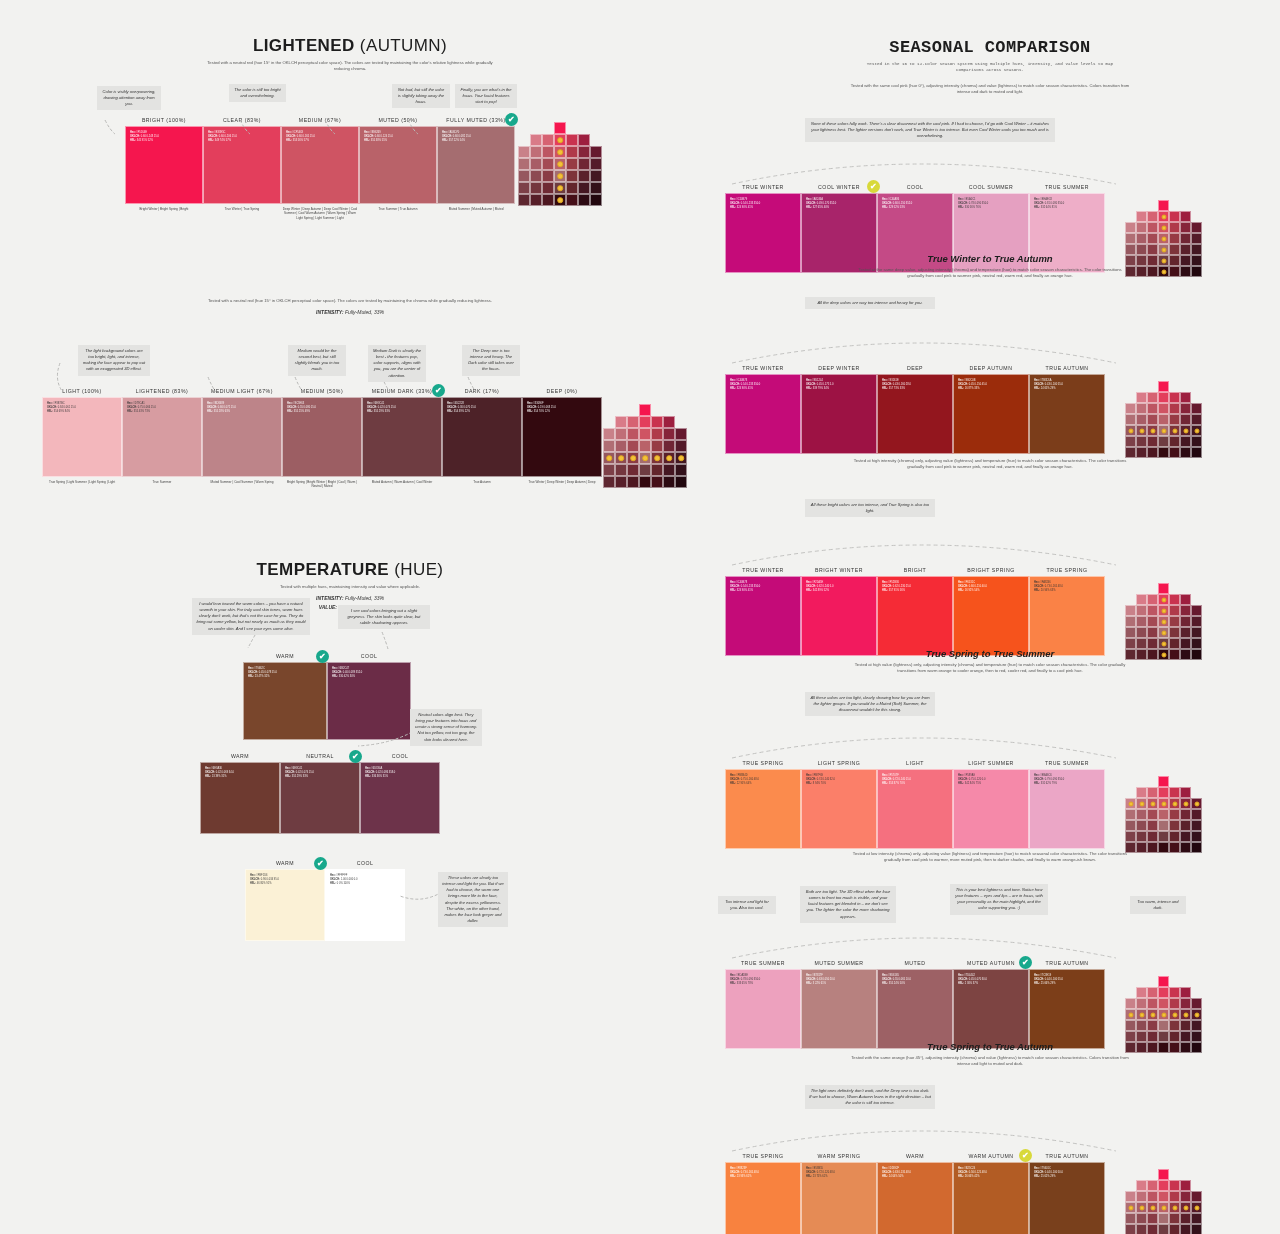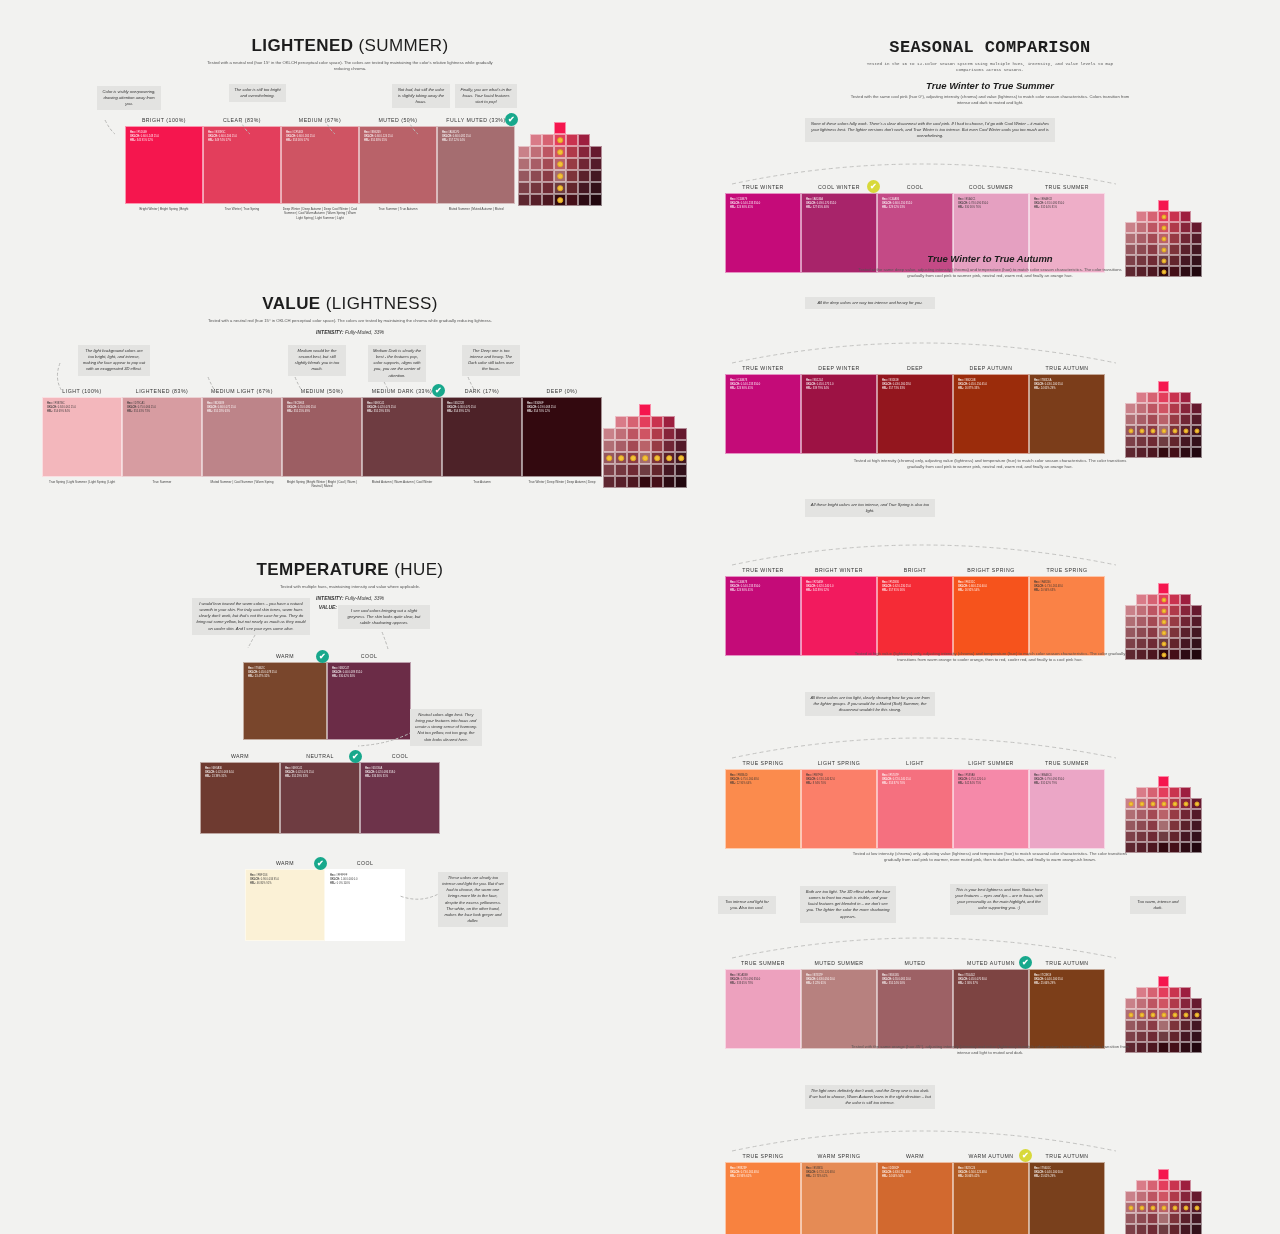--- a/index.html
+++ b/index.html
@@ -89,21 +89,21 @@
   }
 </style>
 </head>
 <body>
 
 <div class="col-left">
 
   <div style="position:absolute; left:0; top:36px; width:700px;">
     <div class="sec-title">
       <span>LIGHTENED</span>
-      <span class="light">(SUMMER)</span>
+      <span class="light">(AUTUMN)</span>
     </div>
     <div class="sec-sub">Tested with a neutral red (hue 15° in the OKLCH perceptual color space). The colors are tested by maintaining the color's relative lightness while gradually reducing chroma.</div>
   </div>
 
   <div class="bubble" style="left:97px; top:86px; width:64px;">Color is visibly overpowering, drawing attention away from you.</div>
   <div class="bubble" style="left:229px; top:84px; width:57px;">The color is still too bright and overwhelming.</div>
   <div class="bubble" style="left:392px; top:84px; width:58px;">Not bad, but still the color is slightly taking away the focus.</div>
   <div class="bubble" style="left:455px; top:84px; width:62px;">Finally, you are what's in the focus. Your facial features start to pop!</div>
 
   <svg class="arc" style="left:90px; top:96px;" width="440" height="40">
@@ -226,24 +226,20 @@
         <div class="cell" style="width: 12px; height: 12px; background: rgb(51, 9, 15); visibility: visible;">
           <span class="dot"></span>
         </div>
         <div class="cell" style="width: 12px; height: 12px; background: rgb(69, 15, 24); visibility: visible;"></div>
         <div class="cell" style="width: 12px; height: 12px; background: rgb(45, 11, 19); visibility: visible;"></div>
         <div class="cell" style="width: 12px; height: 12px; background: rgb(33, 7, 14); visibility: visible;"></div>
       </div>
     </div>
 
   <div style="position:absolute; left:0; top:294px; width:700px;">
-    <div class="sec-title">
-      <span>VALUE</span>
-      <span class="light">(LIGHTNESS)</span>
-    </div>
     <div class="sec-sub">Tested with a neutral red (hue 15° in OKLCH perceptual color space). The colors are tested by maintaining the chroma while gradually reducing lightness.</div>
     <div class="sec-meta">
       <b>INTENSITY:</b>
       <span>Fully-Muted, 33%</span>
     </div>
   </div>
 
   <div class="bubble" style="left:78px; top:345px; width:72px;">The light background colors are too bright, light, and intense, making the face appear to pop out with an exaggerated 3D effect.</div>
   <div class="bubble" style="left:288px; top:345px; width:58px;">Medium would be the second best, but still slightly blends you in too much.</div>
   <div class="bubble" style="left:368px; top:345px; width:58px;">Medium Dark is clearly the best - the features pop, color supports, aligns with you, you are the center of attention.</div>
@@ -475,21 +471,20 @@
     </div>
 </div>
 
 <div class="col-right">
   <div style="position:absolute; left:0; top:38px; width:580px;font-family:Liberation Mono, monospace;">
     <div class="sec-title">SEASONAL COMPARISON</div>
     <div class="sec-sub" style="width:250px;">Tested in the 16 to 12-color season system using multiple hues, intensity, and value levels to map comparisons across seasons.</div>
   </div>
   <div id="seasonal-rows">
       <div style="position: absolute; left: 0px; top: 80px; width: 580px;">
-        <div class="row-title">True Winter to True Summer</div>
         <div class="row-sub">Tested with the same cool pink (hue 0°), adjusting intensity (chroma) and value (lightness) to match color season characteristics. Colors transition from intense and dark to muted and light.</div>
         <div class="bubble" style="left: 105px; top: 38px; width: 250px;">None of these colors fully work. There's a clear disconnect with the cool pink. If I had to choose, I'd go with Cool Winter – it matches your lightness best. The lighter versions don't work, and True Winter is too intense. But even Cool Winter cools you too much and is overwhelming.</div>
         <svg class="arc" width="420" height="36" style="left: 20px; top: 70px;">
           <path d="M 12 34 Q 200 -6 396 34" stroke="#c3c3c1" stroke-width="1" fill="none" stroke-dasharray="4,3"></path>
         </svg>
         <div class="strip" id="seasonal-strip-0" style="position: absolute; left: 25px; top: 104px;">
           <div class="sw-wrap">
             <div class="sw-head" style="width: 76px;">TRUE WINTER</div>
             <div class="sw" style="width: 76px; height: 80px; background: rgb(197, 11, 121);">
               <div class="sw-meta"><b>Hex:</b> #C50B79<br><b>OKLCH:</b> 0.54 0.233 350.0<br><b>HSL:</b> 324 90% 41%</div>
@@ -827,20 +822,21 @@
             <div class="cell" style="width: 11px; height: 11px; background: rgb(51, 9, 15); visibility: visible;">
               <span class="dot"></span>
             </div>
             <div class="cell" style="width: 11px; height: 11px; background: rgb(69, 15, 24); visibility: visible;"></div>
             <div class="cell" style="width: 11px; height: 11px; background: rgb(45, 11, 19); visibility: visible;"></div>
             <div class="cell" style="width: 11px; height: 11px; background: rgb(33, 7, 14); visibility: visible;"></div>
           </div>
         </div>
       </div>
       <div style="position: absolute; left: 0px; top: 648px; width: 580px;">
+        <div class="row-title">True Spring to True Summer</div>
         <div class="row-sub">Tested at high value (lightness) only, adjusting intensity (chroma) and temperature (hue) to match color season characteristics. The color gradually transitions from warm orange to cooler orange, then to red, cooler red, and finally to a cool pink hue.</div>
         <div class="bubble" style="left: 105px; top: 44px; width: 130px;">All these colors are too light, clearly showing how far you are from the lighter groups. If you would be a Muted (Soft) Summer, the disconnect wouldn't be this strong.</div>
         <svg class="arc" width="420" height="36" style="left: 20px; top: 76px;">
           <path d="M 12 34 Q 200 -6 396 34" stroke="#c3c3c1" stroke-width="1" fill="none" stroke-dasharray="4,3"></path>
         </svg>
         <div class="strip" id="seasonal-strip-3" style="position: absolute; left: 25px; top: 112px;">
           <div class="sw-wrap">
             <div class="sw-head" style="width: 76px;">TRUE SPRING</div>
             <div class="sw" style="width: 76px; height: 80px; background: rgb(251, 139, 77);">
               <div class="sw-meta dark"><b>Hex:</b> #FB8B4D<br><b>OKLCH:</b> 0.75 0.160 48.0<br><b>HSL:</b> 22 95% 64%</div>
@@ -1066,20 +1062,21 @@
             <div class="cell" style="width: 11px; height: 11px; background: rgb(87, 31, 41); visibility: visible;"></div>
             <div class="cell" style="width: 11px; height: 11px; background: rgb(77, 23, 32); visibility: visible;"></div>
             <div class="cell" style="width: 11px; height: 11px; background: rgb(51, 9, 15); visibility: visible;"></div>
             <div class="cell" style="width: 11px; height: 11px; background: rgb(69, 15, 24); visibility: visible;"></div>
             <div class="cell" style="width: 11px; height: 11px; background: rgb(45, 11, 19); visibility: visible;"></div>
             <div class="cell" style="width: 11px; height: 11px; background: rgb(33, 7, 14); visibility: visible;"></div>
           </div>
         </div>
       </div>
       <div style="position: absolute; left: 0px; top: 1041px; width: 580px;">
+        <div class="row-title">True Spring to True Autumn</div>
         <div class="row-sub">Tested with the same orange (hue 45°), adjusting intensity (chroma) and value (lightness) to match color season characteristics. Colors transition from intense and light to muted and dark.</div>
         <div class="bubble" style="left: 105px; top: 44px; width: 130px;">The light ones definitely don't work, and the Deep one is too dark. If we had to choose, Warm Autumn leans in the right direction – but the color is still too intense.</div>
         <svg class="arc" width="420" height="36" style="left: 20px; top: 76px;">
           <path d="M 12 34 Q 200 -6 396 34" stroke="#c3c3c1" stroke-width="1" fill="none" stroke-dasharray="4,3"></path>
         </svg>
         <div class="strip" id="seasonal-strip-5" style="position: absolute; left: 25px; top: 112px;">
           <div class="sw-wrap">
             <div class="sw-head" style="width: 76px;">TRUE SPRING</div>
             <div class="sw" style="width: 76px; height: 80px; background: rgb(248, 130, 63);">
               <div class="sw-meta"><b>Hex:</b> #F8823F<br><b>OKLCH:</b> 0.73 0.165 48.0<br><b>HSL:</b> 23 93% 61%</div>

